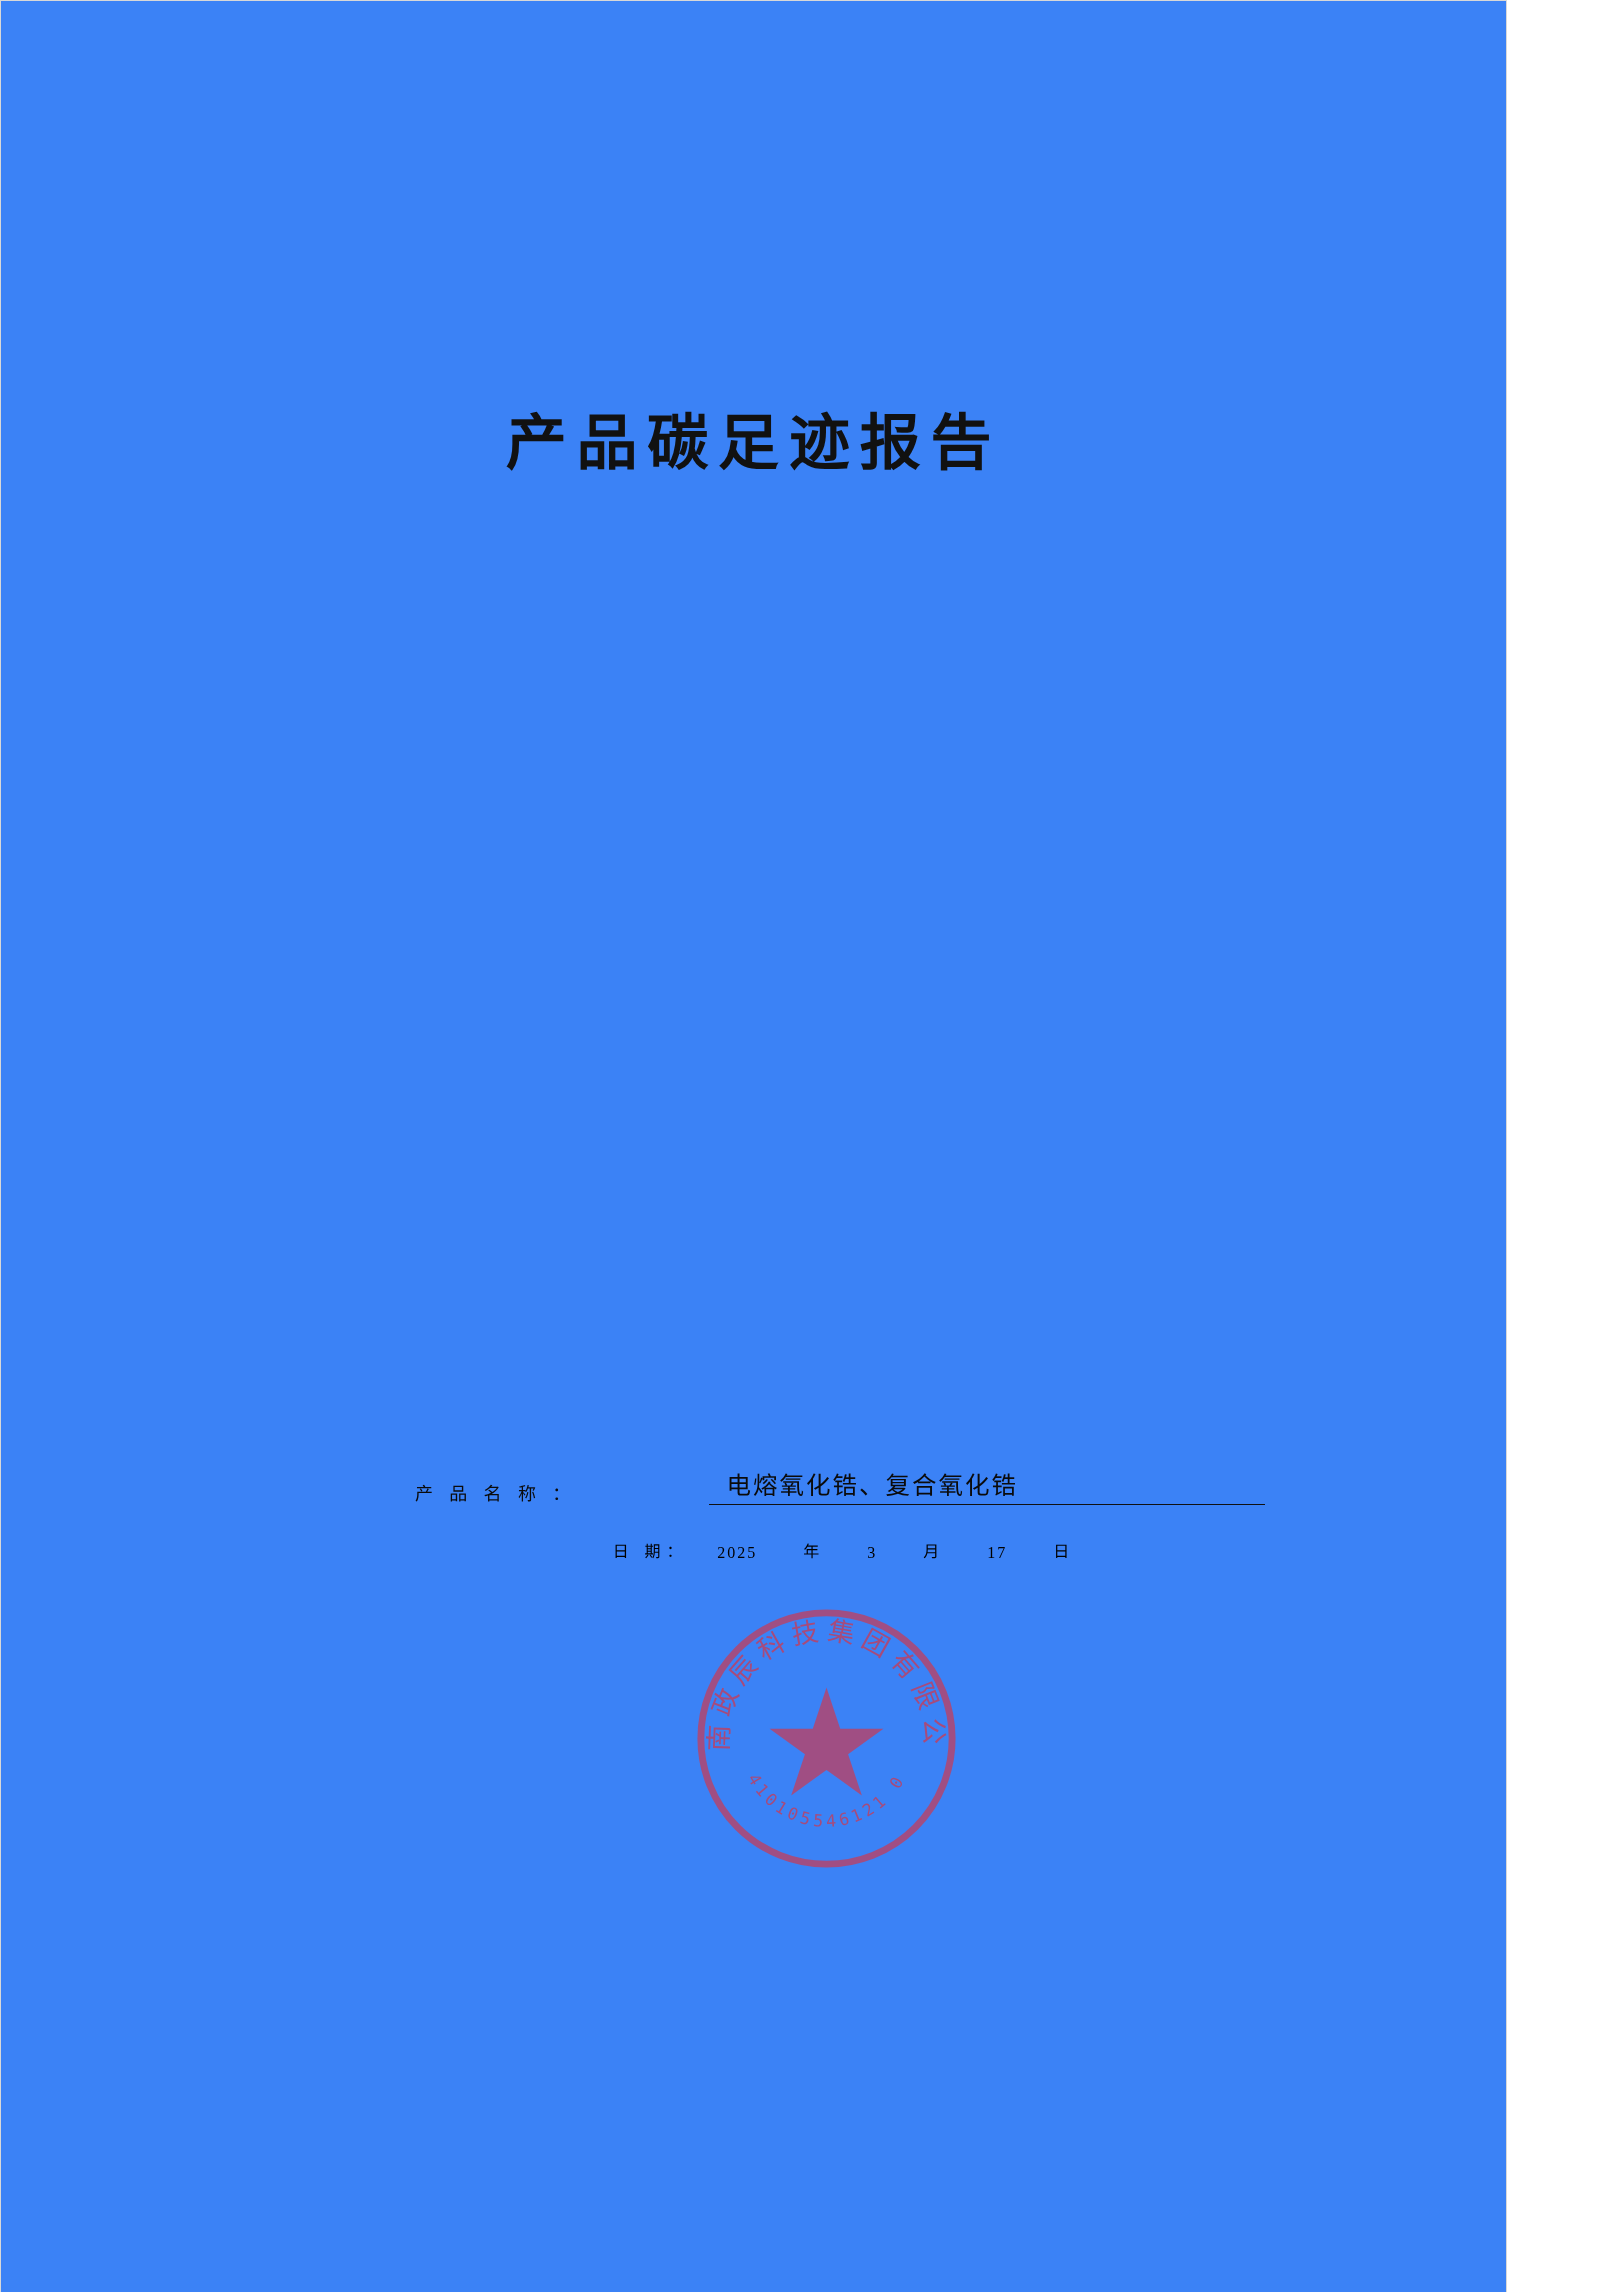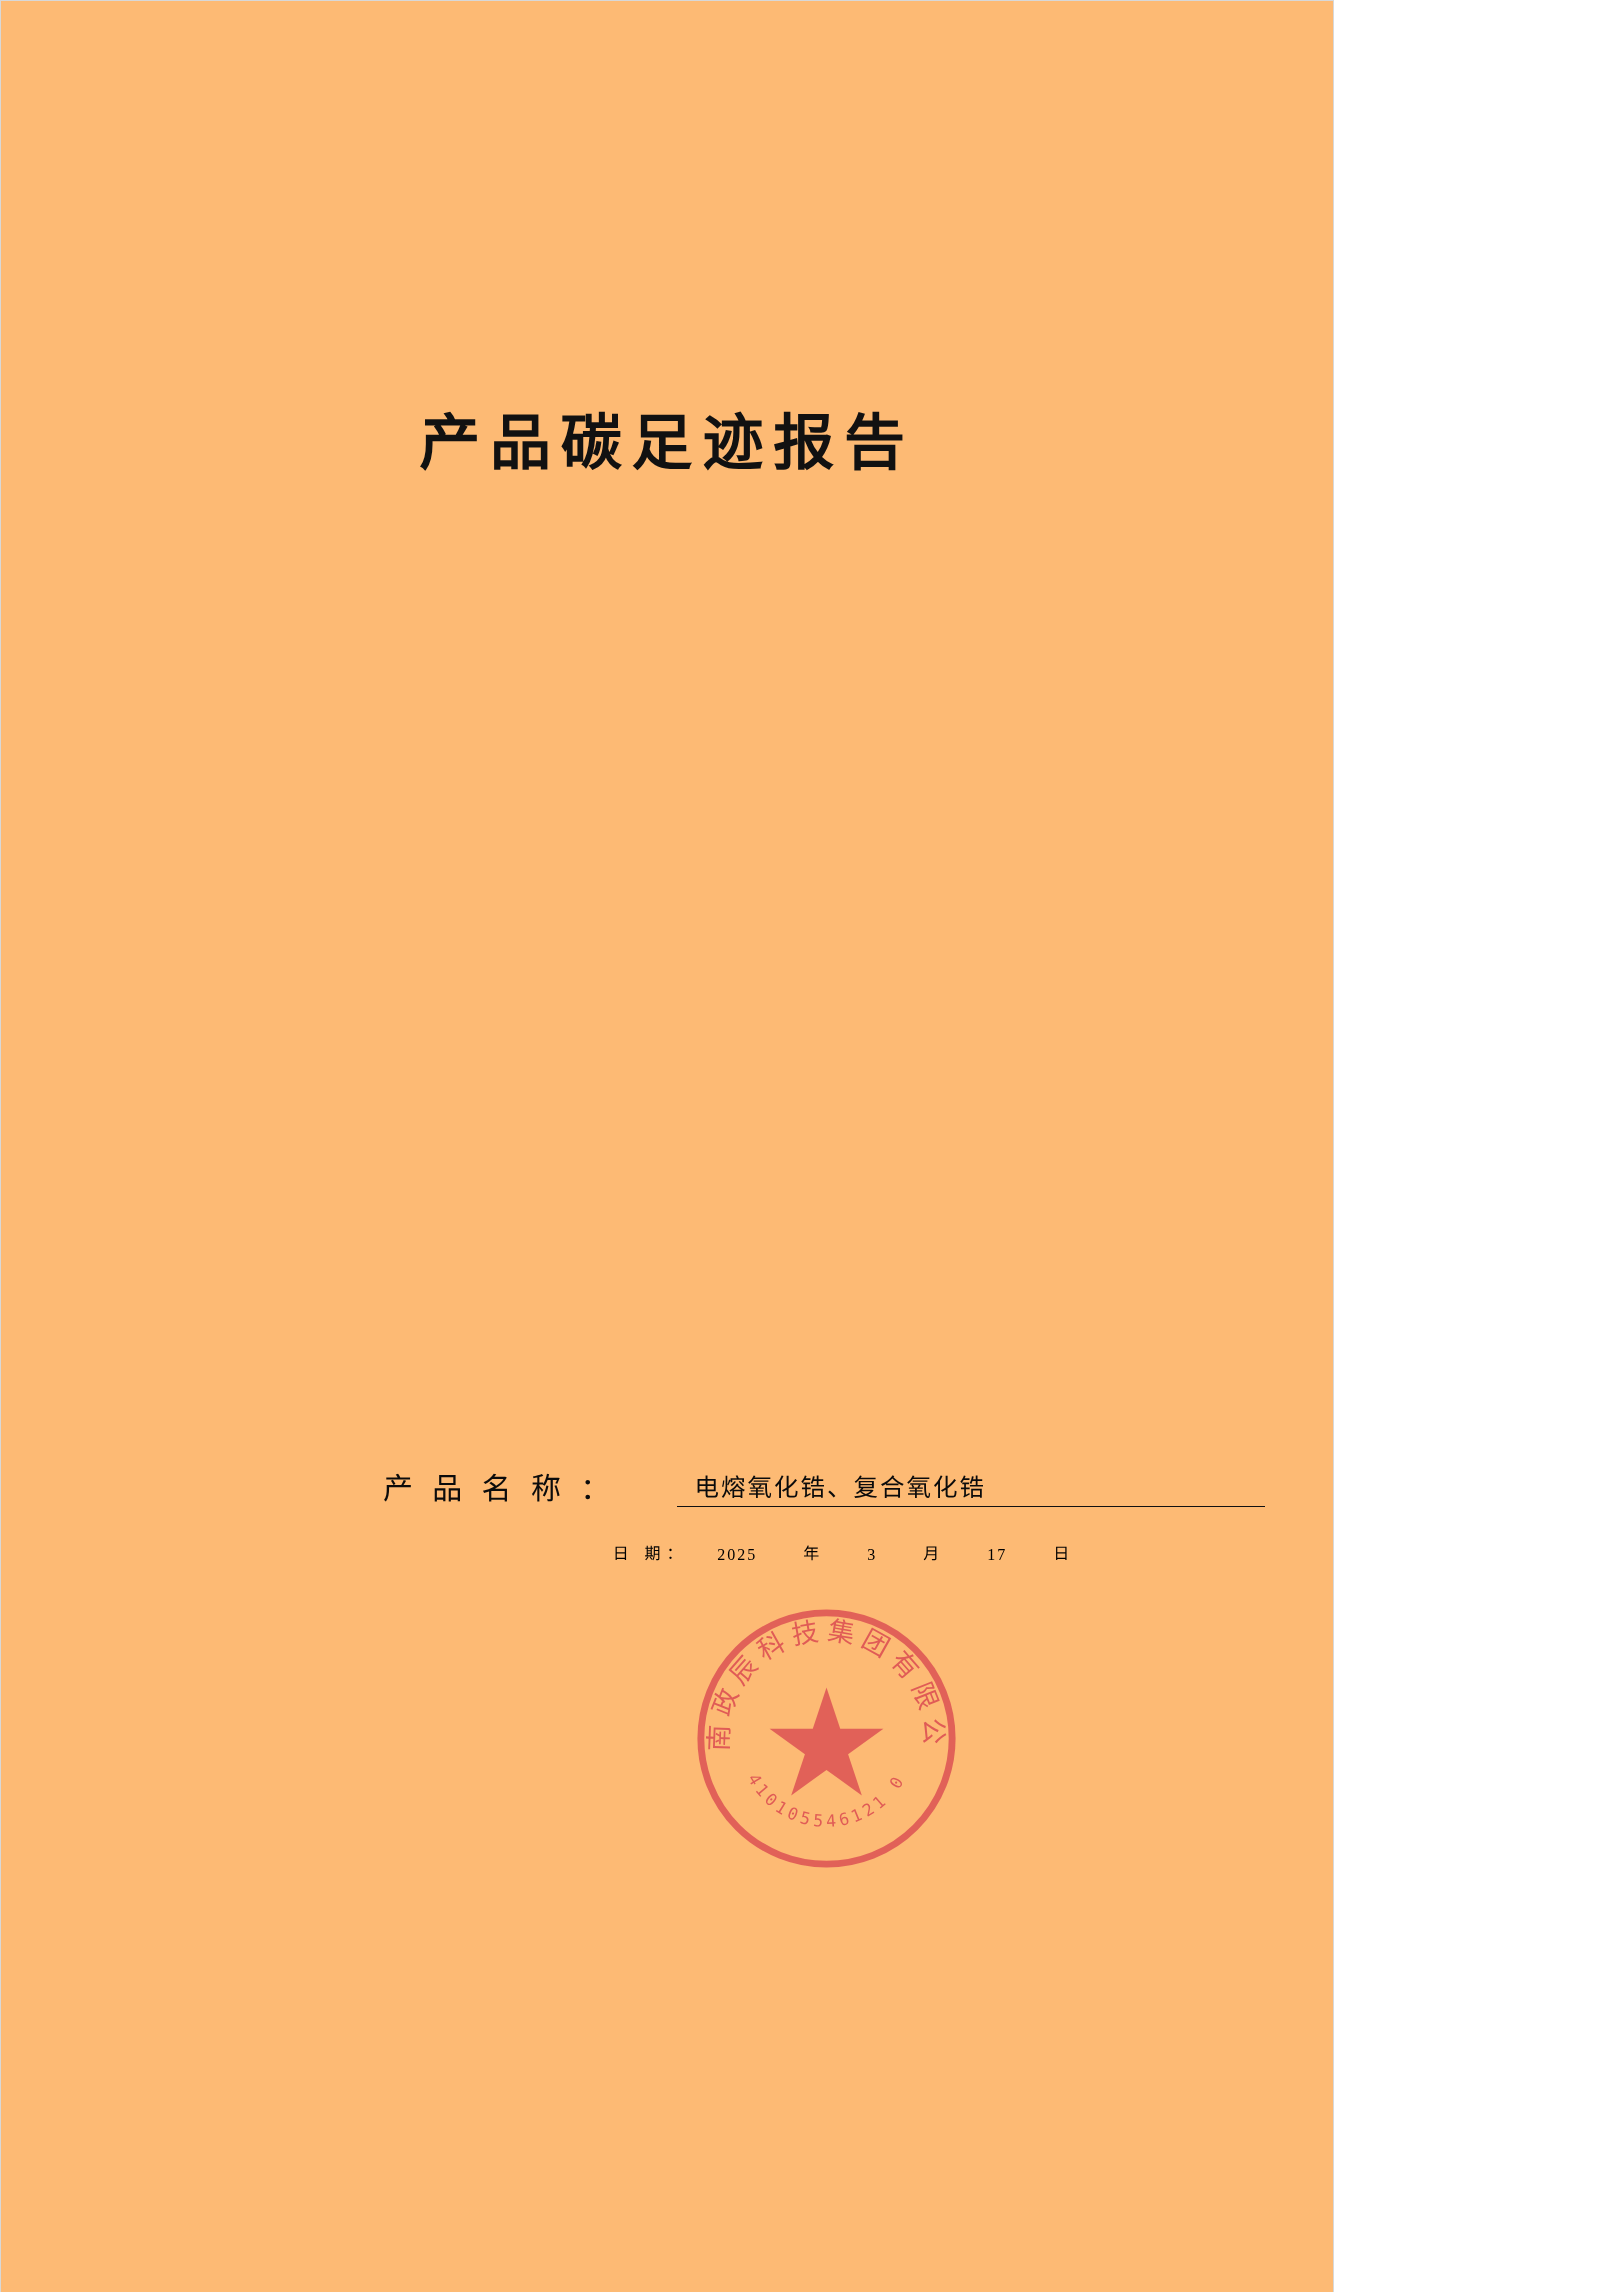--- a/index.html
+++ b/index.html
@@ -14,23 +14,23 @@
     font-family: "Liberation Serif", "DejaVu Serif", serif;
     color: #000000;
     overflow: hidden;
   }
 
   
   .page {
     position: absolute;
     left: 0;
     top: 0;
-    width: 1334px;
+    width: 1507px;
     height: 2293px;
-    background: #fdba74;
+    background: #3b82f6;
     box-sizing: border-box;
     border: 1px solid #d8d8d8;
   }
 
   .doc-title {
     position: absolute;
     top: 392px;
     left: 0;
     width: 100%;
     text-align: center;
@@ -54,22 +54,23 @@
     margin-bottom: 33px;
     font-size: 24.5px;
     line-height: 1.2;
     white-space: nowrap;
   }
 
   .field-label {
     width: 294px;
     text-align: justify;
     letter-spacing: 5.9px;
-    font-size: 30px;
+    font-size: 18px;
     color: #0b0b0b;
+    margin-left: 32px;
   }
 
   .field-value {
     flex: 1;
     border-bottom: 1.5px solid #111;
     padding: 0 9.8px 3.9px 17.6px;
     font-size: 24.5px;
     letter-spacing: 2px;
     color: #0b0b0b;
     min-height: 29px;

